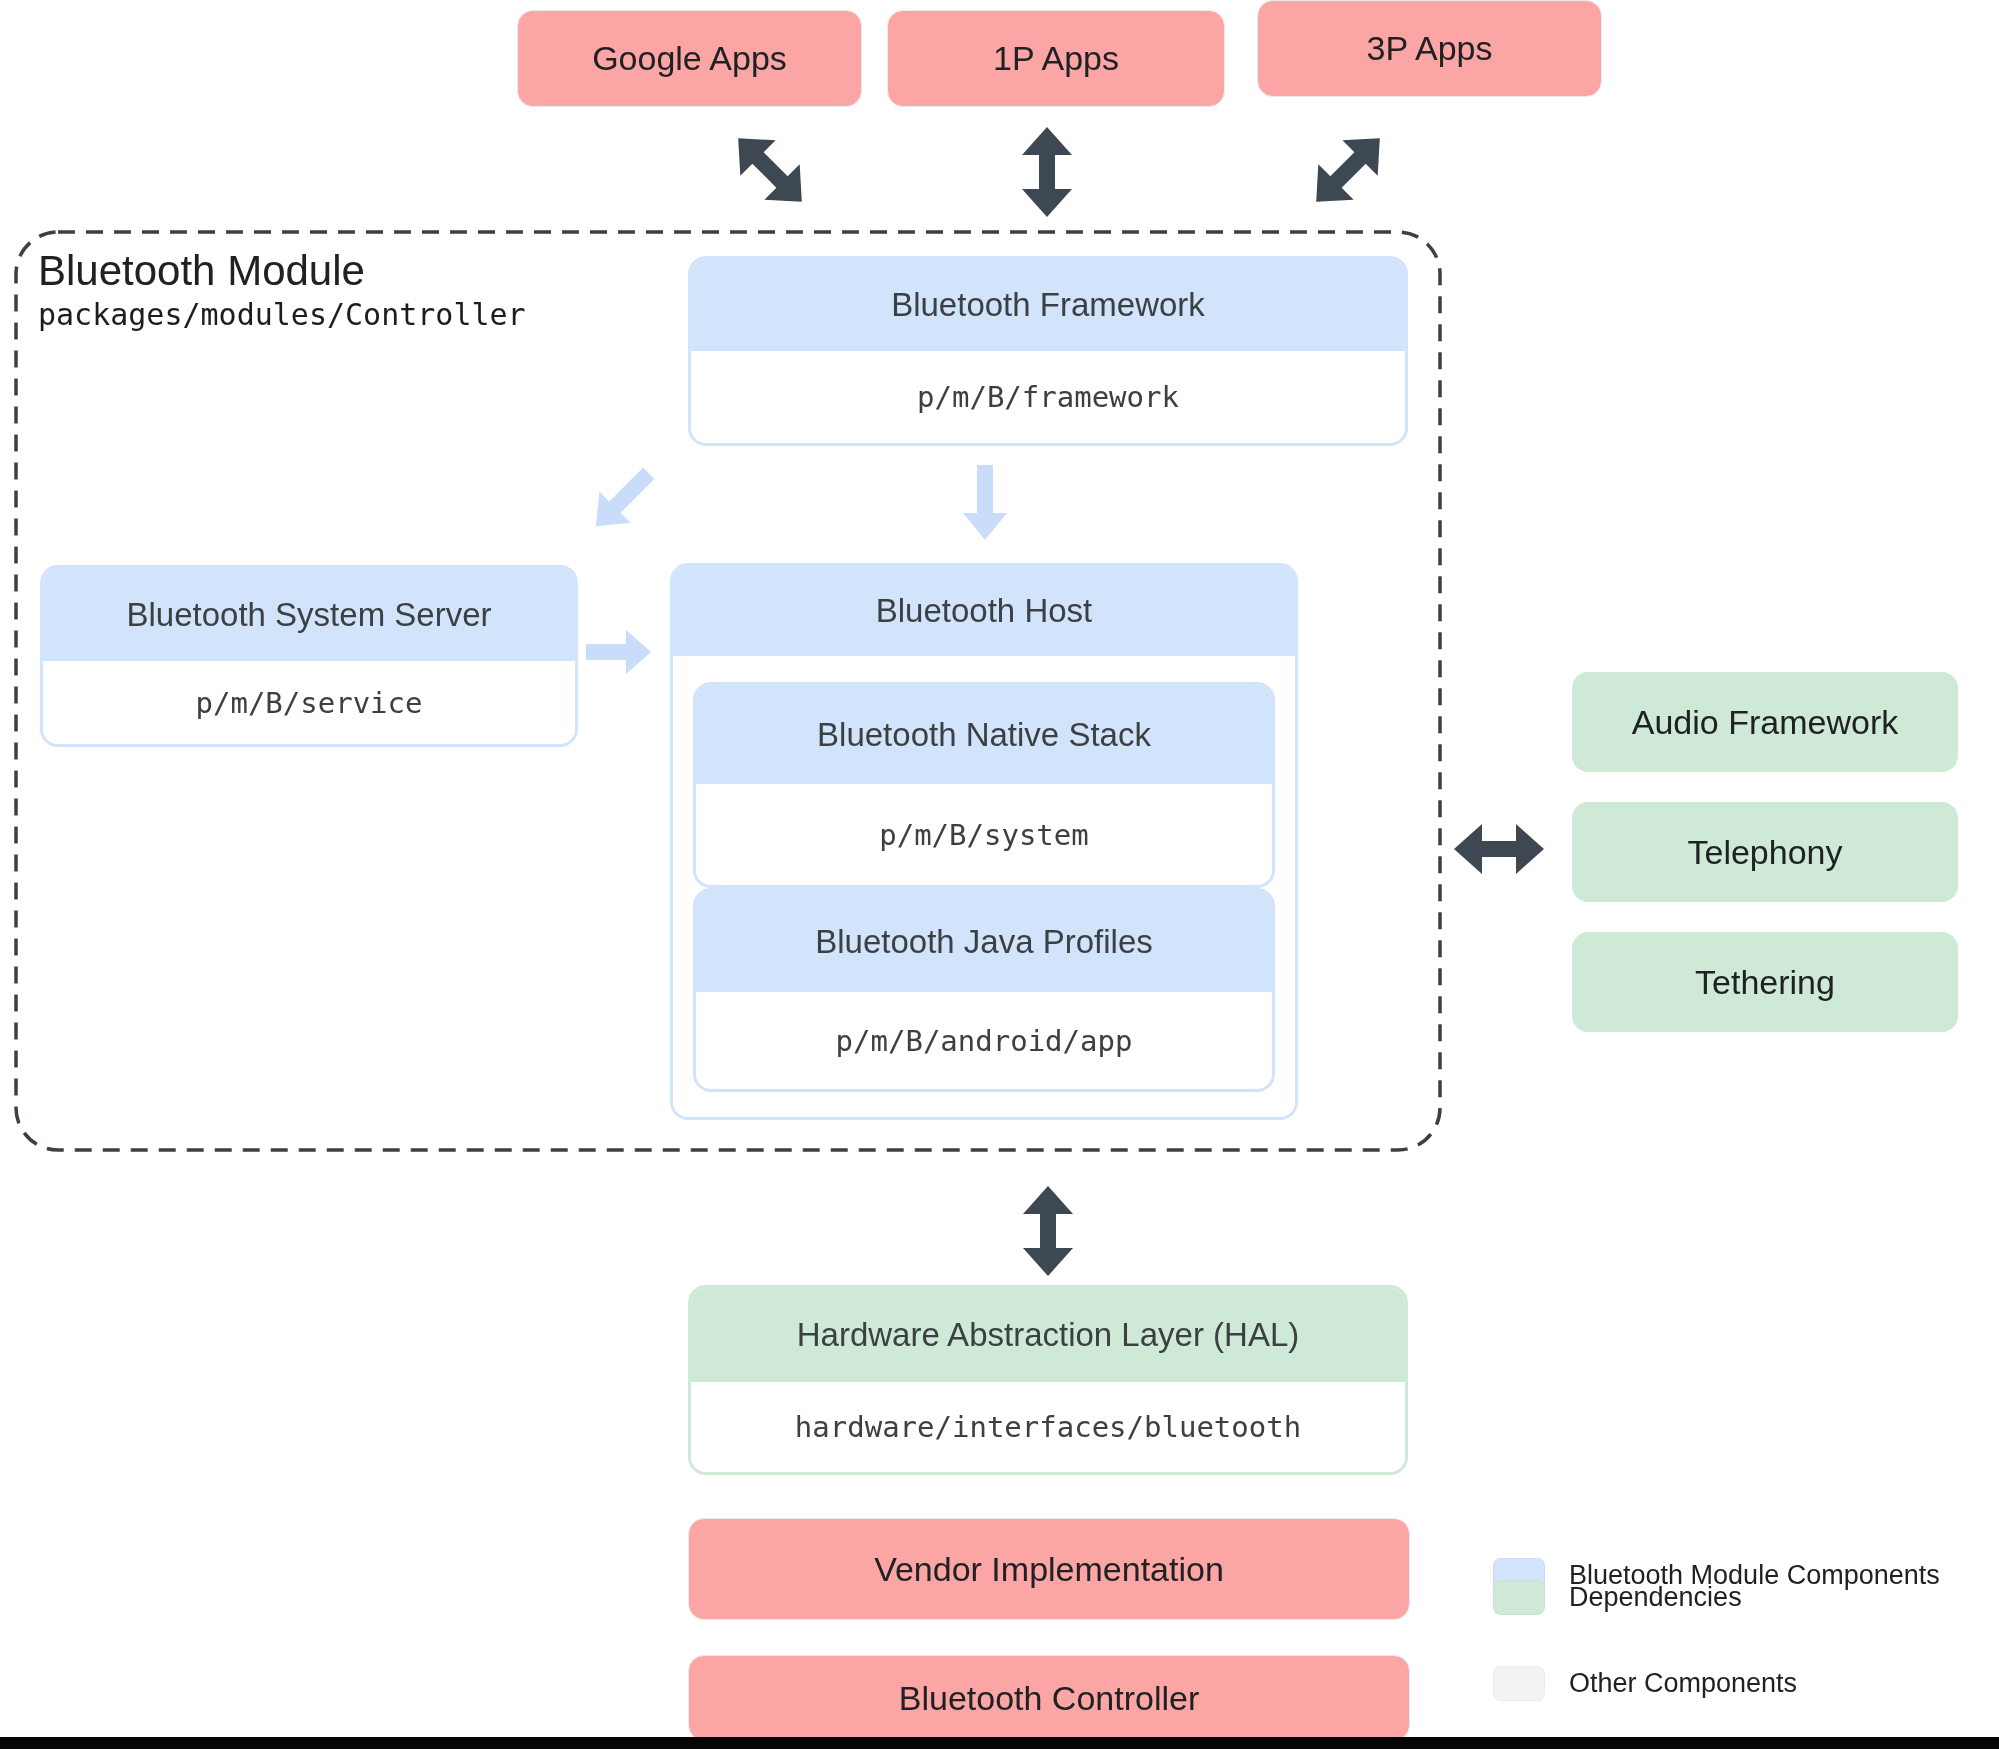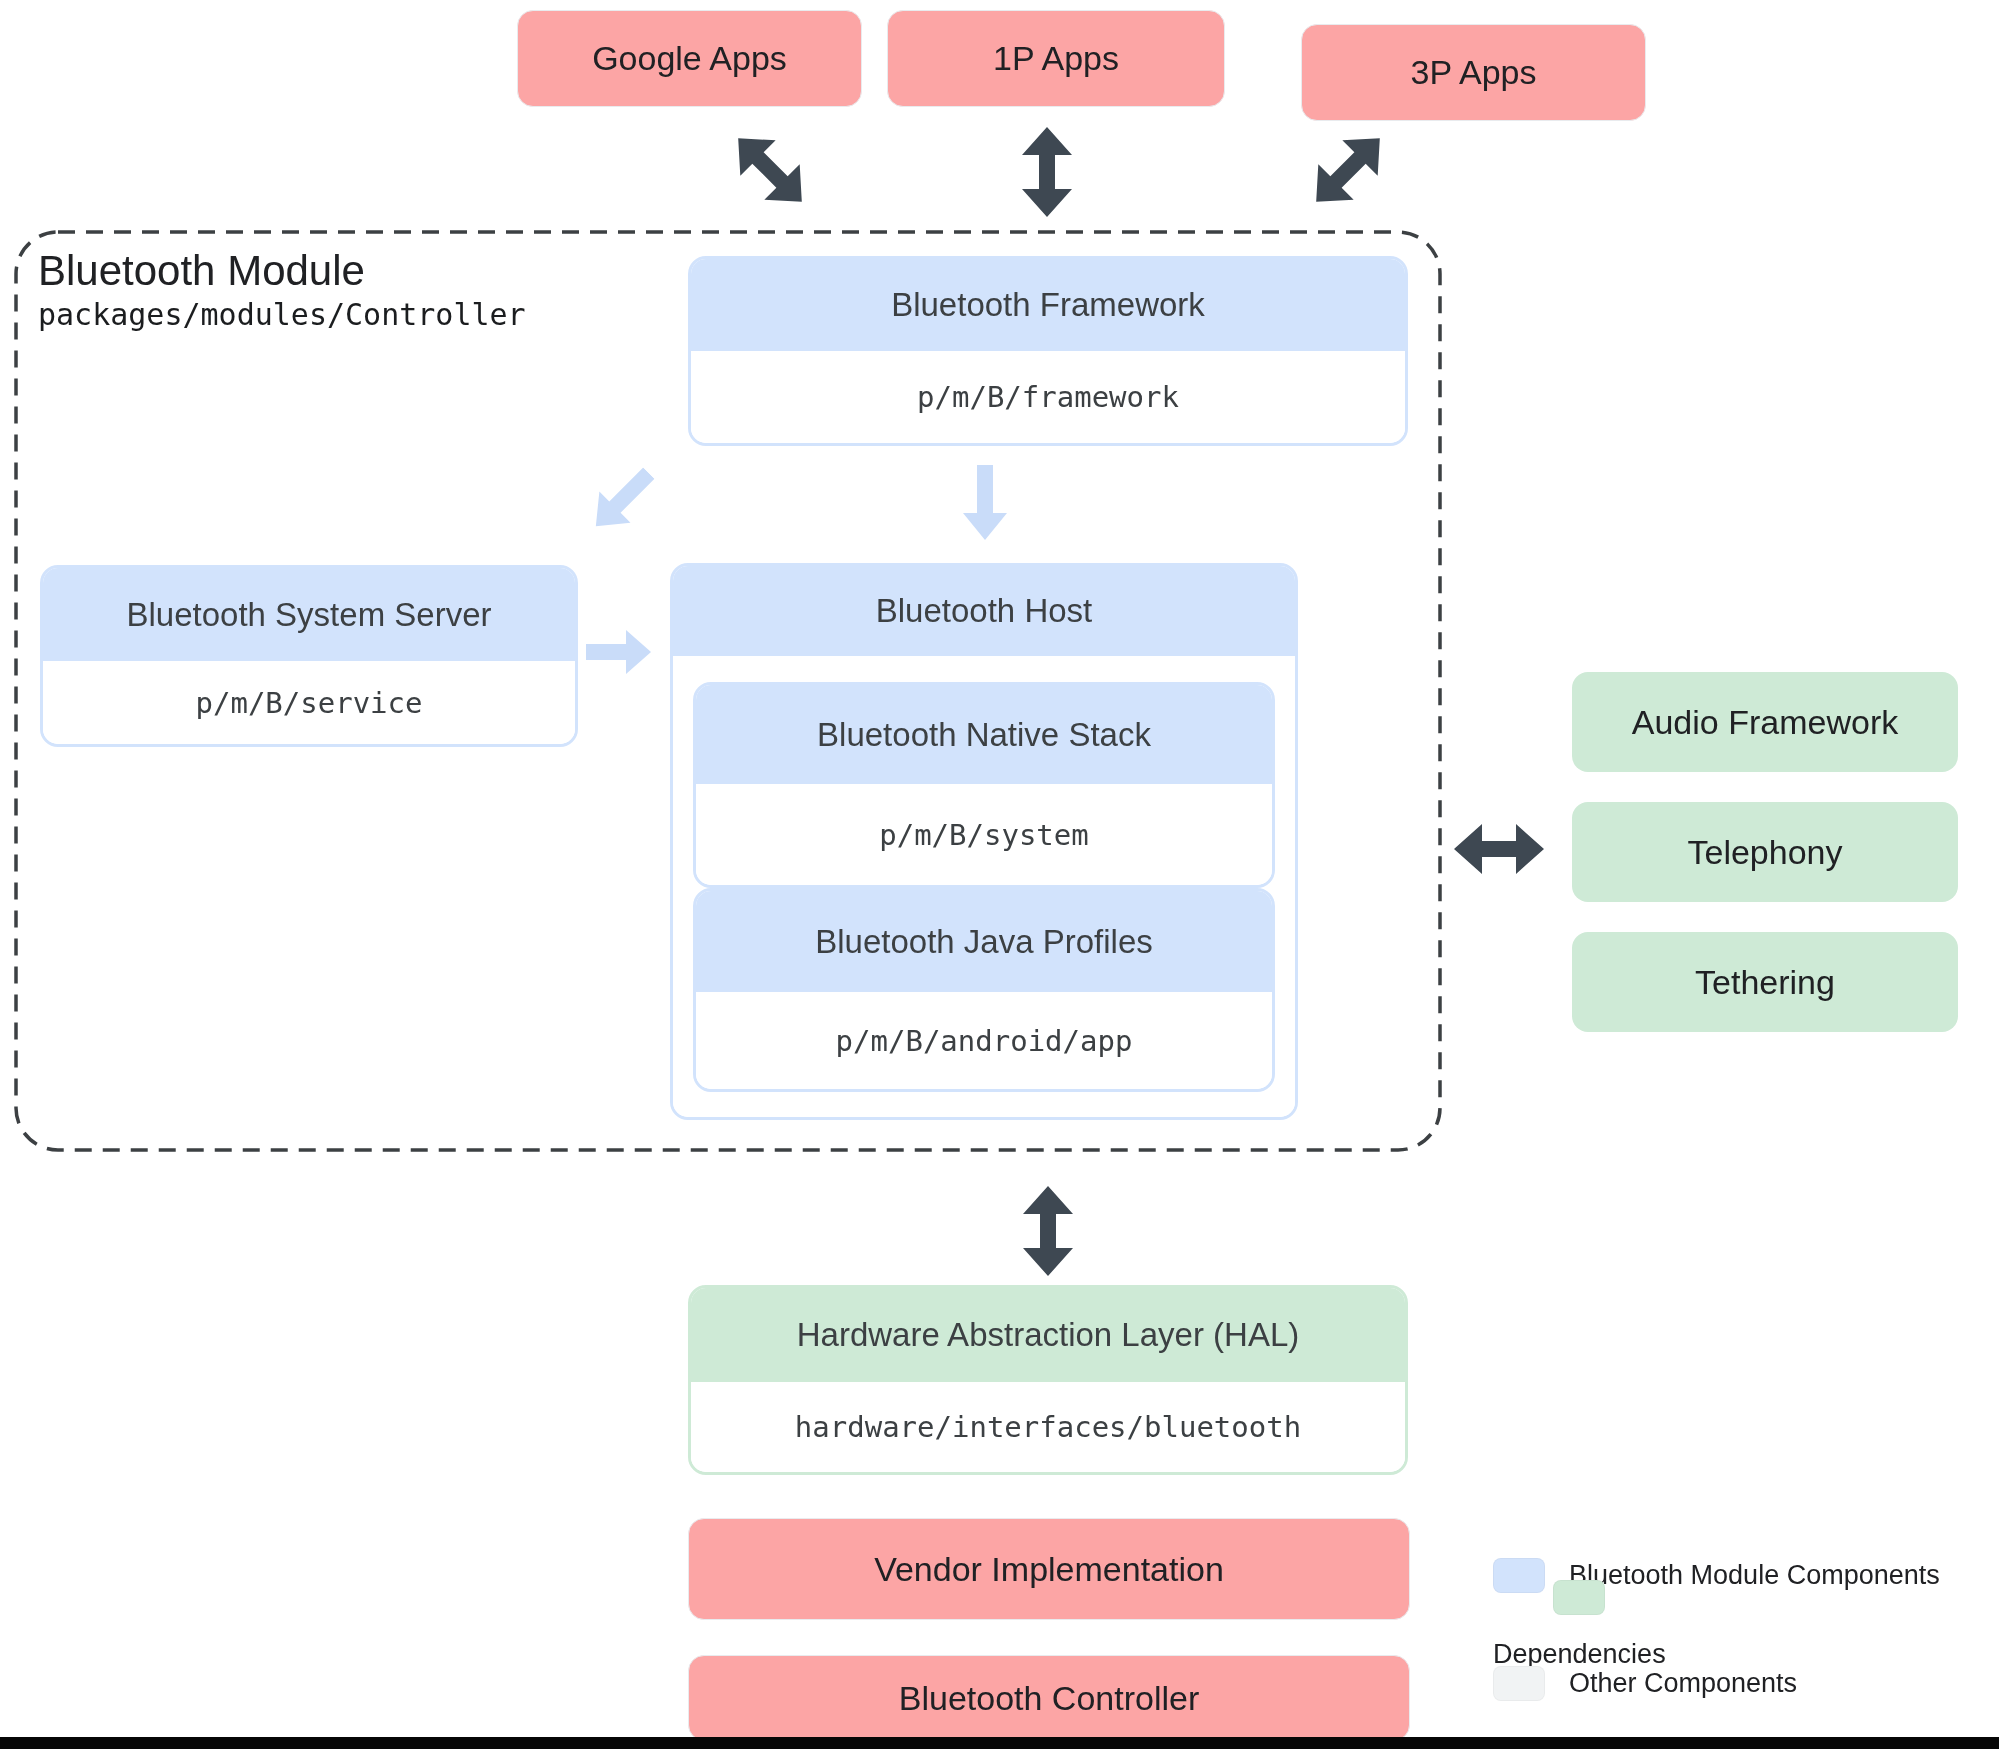--- a/index.html
+++ b/index.html
@@ -60,21 +60,21 @@
 <body>
 
 <div class="canvas">
 
   <div class="gray-box" style="left:517px; top:10px; width:343px; height:95px;">
     <span>Google Apps</span>
   </div>
   <div class="gray-box" style="left:887px; top:10px; width:336px; height:95px;">
     <span>1P Apps</span>
   </div>
-  <div class="gray-box" style="left:1257px; top:24px; width:343px; height:95px;margin-left:44px;">
+  <div class="gray-box" style="left:1257px; top:0; width:343px; height:95px;">
     <span>3P Apps</span>
   </div>
 
   <svg class="arrow" style="left:742px; top:124px; transform:rotate(-45deg);" width="56" height="92" viewBox="0 0 56 92">
     <path class="dark-fill" d="M28,1 L53,29 L36,29 L36,63 L53,63 L28,91 L3,63 L20,63 L20,29 L3,29 Z"></path>
   </svg>
   <svg class="arrow" style="left:1019px; top:126px;" width="56" height="92" viewBox="0 0 56 92">
     <path class="dark-fill" d="M28,1 L53,29 L36,29 L36,63 L53,63 L28,91 L3,63 L20,63 L20,29 L3,29 Z"></path>
   </svg>
   <svg class="arrow" style="left:1320px; top:124px; transform:rotate(45deg);" width="56" height="92" viewBox="0 0 56 92">
@@ -163,21 +163,21 @@
     <span>Vendor Implementation</span>
   </div>
   <div class="gray-box" style="left:688px; top:1655px; width:720px; height:84px;">
     <span>Bluetooth Controller</span>
   </div>
 
   <div class="legend-row" style="left:1493px; top:1558px;">
     <div class="legend-swatch" style="background-color: rgb(210, 227, 252);"></div>
     <div class="legend-label">Bluetooth Module Components</div>
   </div>
-  <div class="legend-row" style="left:1493px; top:1580px;flex-direction:column;">
+  <div class="legend-row" style="left:1493px; top:1580px;">
     <div class="legend-swatch" style="background-color: rgb(206, 234, 214);"></div>
     <div class="legend-label">Dependencies</div>
   </div>
   <div class="legend-row" style="left:1493px; top:1666px;">
     <div class="legend-swatch" style="background-color: rgb(241, 243, 244);"></div>
     <div class="legend-label">Other Components</div>
   </div>
 
   <div class="bottom-bar"></div>
 

